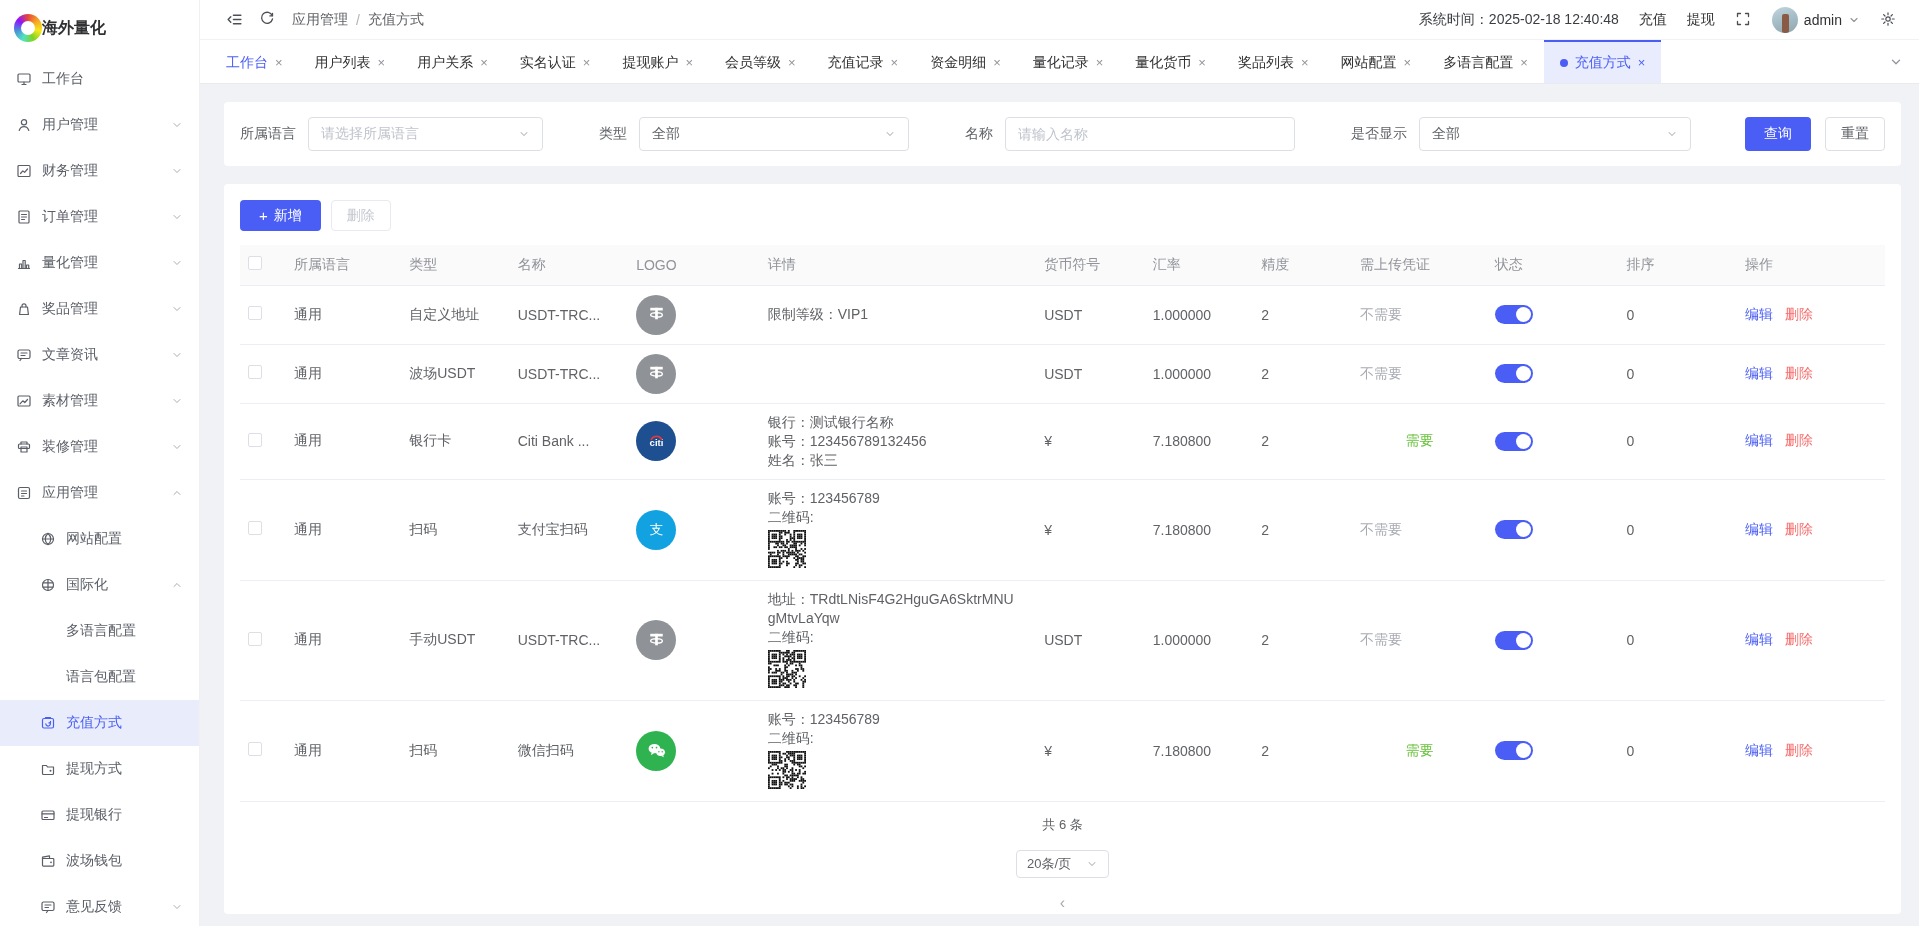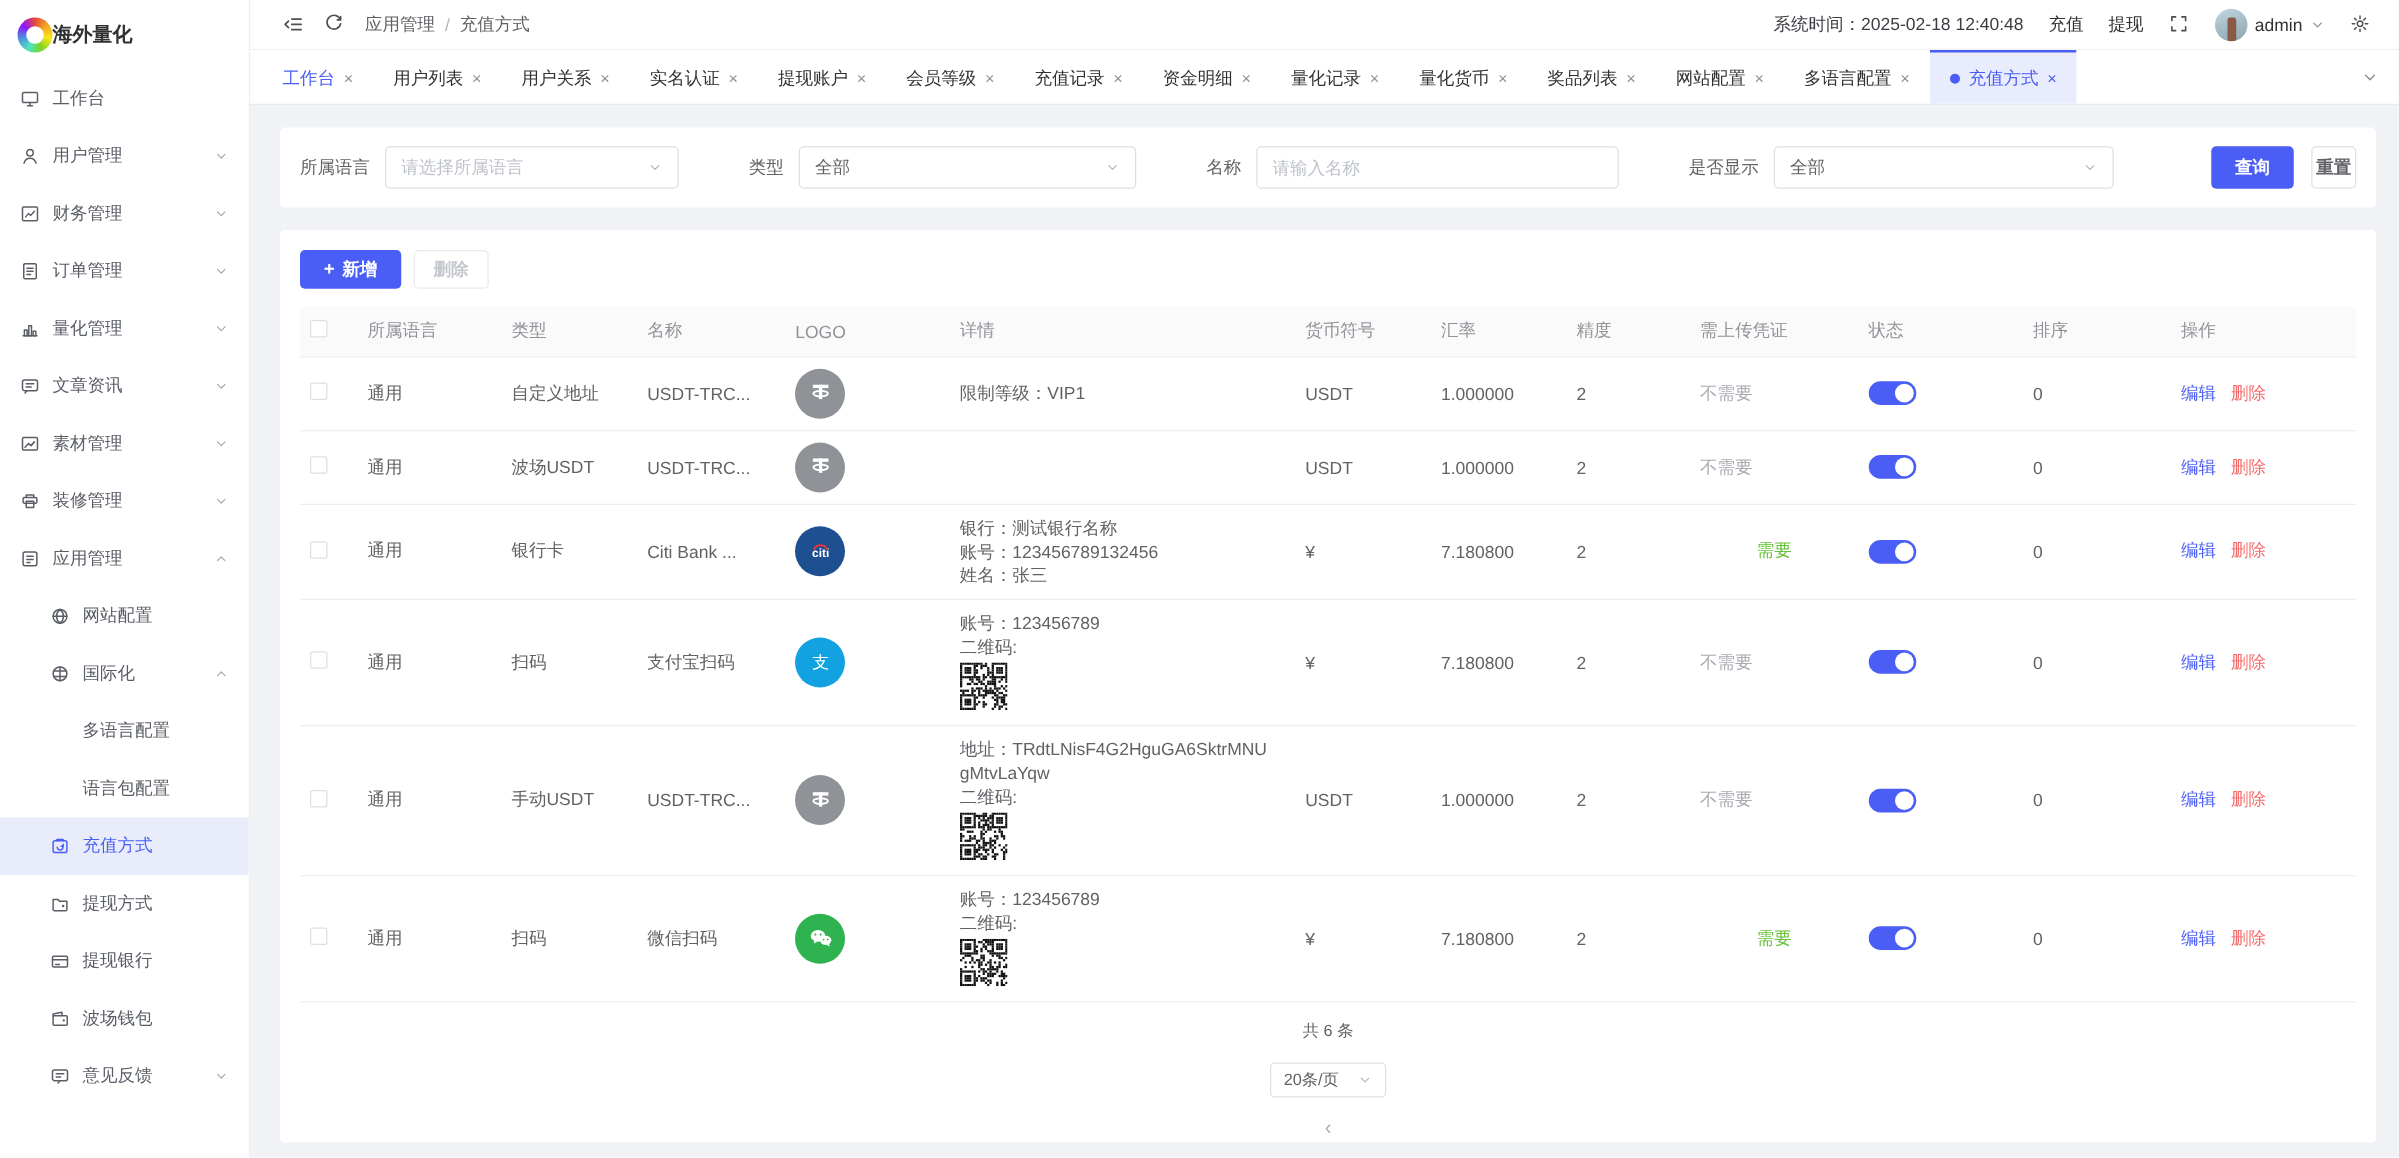--- a/index.html
+++ b/index.html
@@ -58,23 +58,23 @@
   .flabel { color:#606266; margin-right:12px; white-space:nowrap; }
   .fselect,.finput { height:34px; border:1px solid #dcdfe6; border-radius:4px; background:#fff; display:flex; align-items:center; padding:0 12px; }
   .fselect { justify-content:space-between; cursor:pointer;gap:20px; }
   .fselect .chev { color:#b4b7bd; display:inline-flex; }
   .sel-placeholder { color:#bfc3cb; }
   .sel-value { color:#606266; }
   .w-lang { width:235px; } .w-type { width:270px; } .w-name { width:290px; } .w-show { width:272px; }
   .finput input { border:none; outline:none; width:100%; font-size:14px; color:#606266; font-family:inherit; }
   .finput input::placeholder { color:#bfc3cb; }
   .filter-actions { margin-left:auto; display:flex; gap:14px; }
-  .btn { height:34px; border-radius:4px; display:inline-flex; align-items:center; justify-content:center; cursor:pointer; font-size:14px; white-space:nowrap;font-weight:bold; }
+  .btn { height:34px; border-radius:4px; display:inline-flex; align-items:center; justify-content:center; cursor:pointer; font-size:14px; white-space:nowrap; }
   .btn-primary { background:var(--accent,#4a5ef5); color:#fff; padding:0 19px; border:none; }
-  .btn-plain { background:#fff; color:#606266; border:1px solid #dcdfe6; padding:0 3px; }
+  .btn-plain { background:#fff; color:#606266; border:1px solid #dcdfe6; padding:0 15px; }
   .btn-disabled { background:#fff; color:#c5c8ce; border:1px solid #e8eaf0; padding:0 15px; cursor:not-allowed; }
 
   .table-card { flex:1; padding:16px 16px 14px; display:flex; flex-direction:column; overflow:hidden; }
   .toolbar { display:flex; gap:10px; margin-bottom:14px; }
   .toolbar .btn { height:31px; }
   .plus { margin-right:6px; font-size:15px; }
 
   table { width:100%; border-collapse:collapse; table-layout:fixed; }
   thead th { background:#fafafa; color:#909399; font-weight:normal; text-align:left; height:40px; padding:0 8px; border-bottom:1px solid #ebeef5; font-size:14px; }
   tbody td { border-bottom:1px solid #ebeef5; padding:9px 8px; color:#606266; vertical-align:middle; }
@@ -165,20 +165,34 @@
         <div class="menu-item level1">
           <span class="mi-icon">
             <svg viewBox="0 0 16 16" width="16" height="16" fill="none" stroke="currentColor" stroke-width="1.2" stroke-linecap="round" stroke-linejoin="round">
               <path d="M2.5 13.5h11"></path>
               <rect x="3.5" y="9" width="2.2" height="4.5"></rect>
               <rect x="7" y="5.5" width="2.2" height="8"></rect>
               <rect x="10.5" y="10" width="2.2" height="3.5"></rect>
             </svg>
           </span>
           <span class="mi-label">量化管理</span>
+          <span class="mi-chevron">
+            <svg viewBox="0 0 16 16" width="12" height="12" fill="none" stroke="currentColor" stroke-width="1.2" stroke-linecap="round" stroke-linejoin="round">
+              <path d="M4 6l4 4 4-4"></path>
+            </svg>
+          </span>
+        </div>
+        <div class="menu-item level1">
+          <span class="mi-icon">
+            <svg viewBox="0 0 16 16" width="16" height="16" fill="none" stroke="currentColor" stroke-width="1.2" stroke-linecap="round" stroke-linejoin="round">
+              <path d="M4.5 6h7l.9 7.5H3.6z"></path>
+              <path d="M6 6V4.8a2 2 0 014 0V6"></path>
+            </svg>
+          </span>
+          <span class="mi-label">奖品管理</span>
           <span class="mi-chevron">
             <svg viewBox="0 0 16 16" width="12" height="12" fill="none" stroke="currentColor" stroke-width="1.2" stroke-linecap="round" stroke-linejoin="round">
               <path d="M4 6l4 4 4-4"></path>
             </svg>
           </span>
         </div>
         <div class="menu-item level1">
           <span class="mi-icon">
             <svg viewBox="0 0 16 16" width="16" height="16" fill="none" stroke="currentColor" stroke-width="1.2" stroke-linecap="round" stroke-linejoin="round">
               <rect x="2" y="3" width="12" height="8.5" rx="1.5"></rect>

